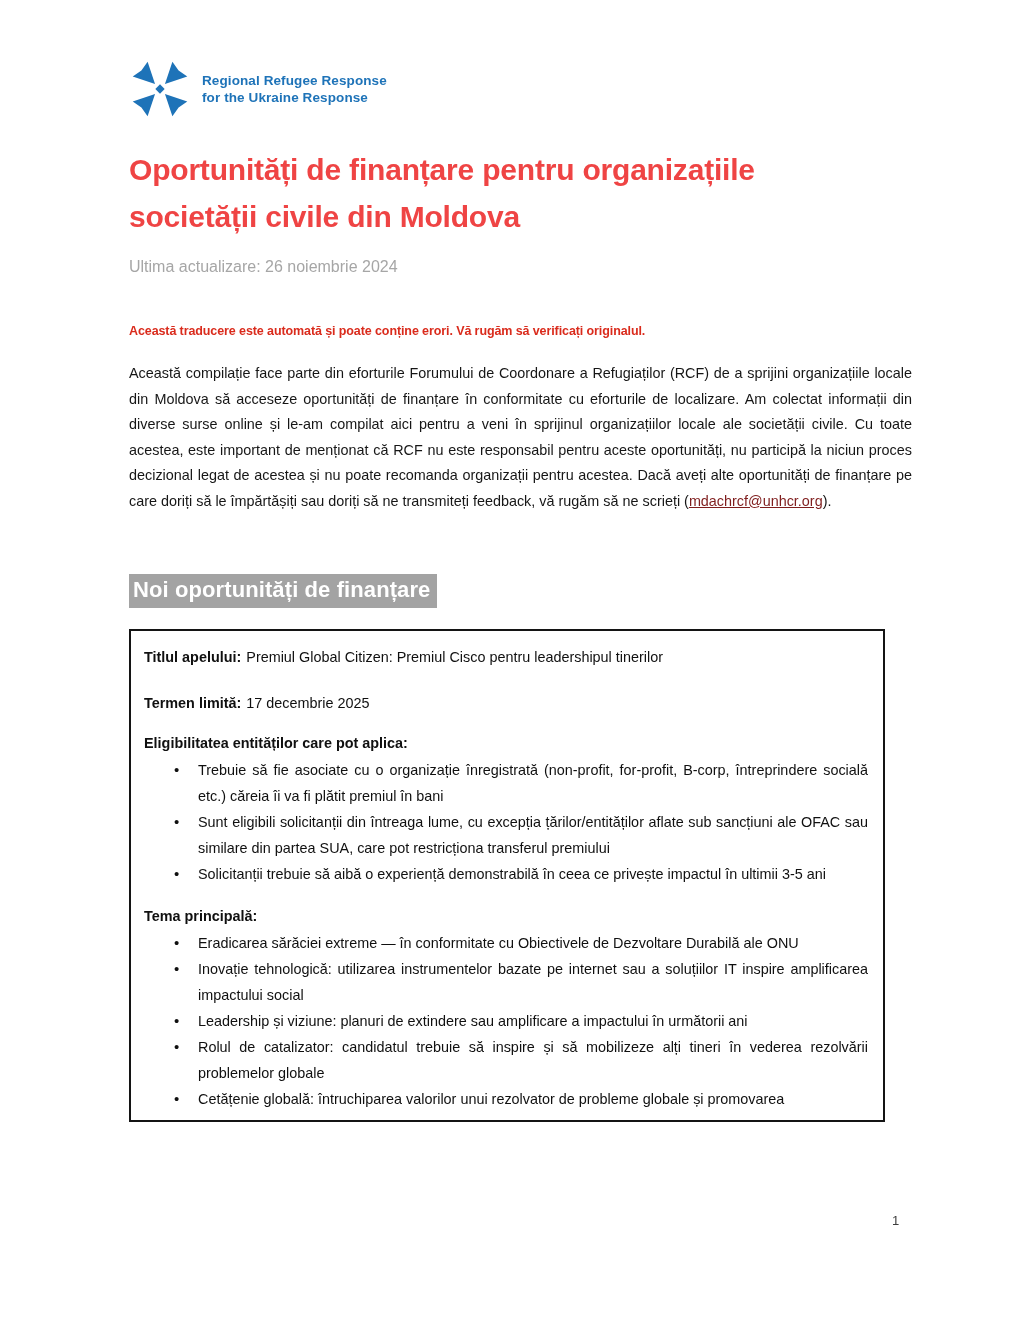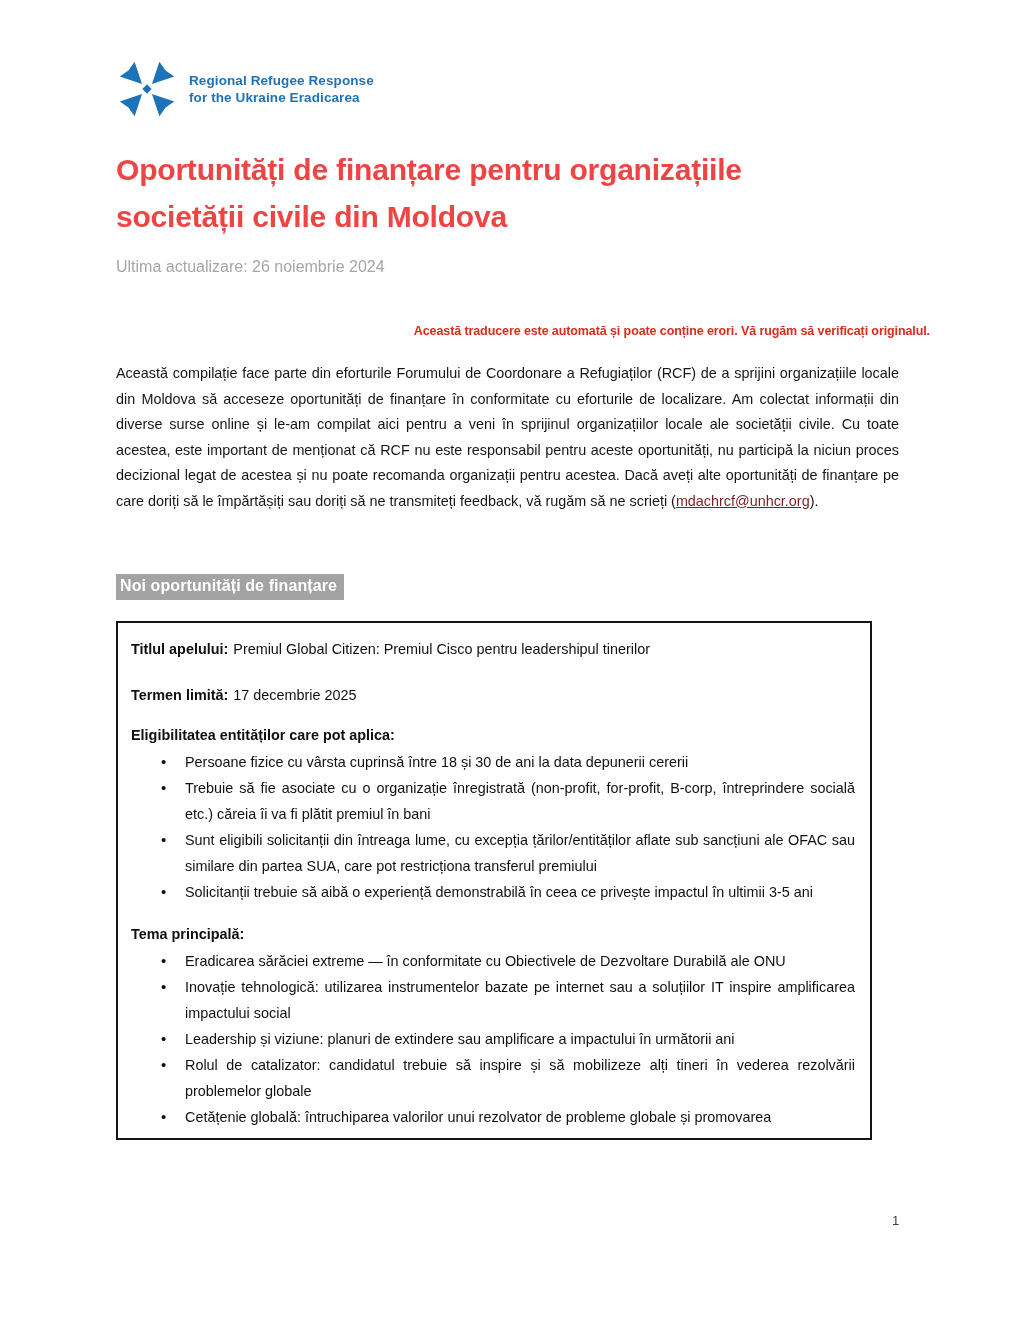--- a/index.html
+++ b/index.html
@@ -7,21 +7,21 @@
   body {
     width: 1024px; height: 1325px;
     background: #ffffff;
     font-family: "Liberation Sans", sans-serif;
     color: #1b1b1b;
     position: relative;
     overflow: hidden;
   }
   .content {
     position: absolute;
-    left: 116px; top: 58px;
+    left: 129px; top: 58px;
     width: 814px;
   }
 
   
   .logo { display: flex; align-items: center; gap: 11px; }
   .logo-icon { width: 62px; height: 62px; flex: 0 0 auto; }
   .logo-text {
     color: #1e73b8;
     font-weight: bold;
     font-size: 13.5px;
@@ -45,21 +45,20 @@
     color: #a6a6a6;
   }
 
   
   .notice {
     margin-top: 48px;
     font-size: 12.5px;
     font-weight: bold;
     color: #da2b1c;
     letter-spacing: -0.1px;
-    text-align: right;
   }
 
   
   .intro {
     margin-top: 23px;
     width: 783px;
     font-size: 14.4px;
     line-height: 25.5px;
     text-align: justify;
     color: #161616;
@@ -69,21 +68,21 @@
     text-decoration: underline;
     cursor: pointer;
   }
 
   
   .section-header {
     display: inline-block;
     margin-top: 46px;
     background: #a3a3a3;
     color: #ffffff;
-    font-size: 16px;
+    font-size: 22px;
     font-weight: bold;
     padding: 3px 7px 5px 4px;
     letter-spacing: 0.1px;
   }
 
   
   .call-box {
     margin-top: 21px;
     width: 756px;
     border: 2px solid #141414;
@@ -135,21 +134,21 @@
       <g fill="#1e73b8">
         <path d="M42,42 L6,30 L20,20 L30,6 Z"></path>
         <path d="M58,42 L70,6 L80,20 L94,30 Z"></path>
         <path d="M58,58 L94,70 L80,80 L70,94 Z"></path>
         <path d="M42,58 L30,94 L20,80 L6,70 Z"></path>
         <path d="M50,42.5 L57.5,50 L50,57.5 L42.5,50 Z"></path>
       </g>
     </svg>
     <div class="logo-text">
       <div>Regional Refugee Response</div>
-      <div>for the Ukraine Eradicarea</div>
+      <div>for the Ukraine Response</div>
     </div>
   </div>
 
   
   <h1 class="doc-title">Oportunități de finanțare pentru organizațiile societății civile din Moldova</h1>
   <div class="doc-subtitle">Ultima actualizare: 26 noiembrie 2024</div>
 
   
   <div class="notice">Această traducere este automată și poate conține erori. Vă rugăm să verificați originalul.</div>
 
@@ -162,21 +161,20 @@
   
   <div class="call-box">
 
     <p class="field gap-lg"><span class="lbl">Titlul apelului:</span><span>Premiul Global Citizen: Premiul Cisco pentru leadershipul tinerilor</span></p>
 
     <p class="field"><span class="lbl">Termen limită:</span><span>17 decembrie 2025</span></p>
 
 
     <p class="group-label">Eligibilitatea entităților care pot aplica:</p>
     <ul>
-      <li>Persoane fizice cu vârsta cuprinsă între 18 și 30 de ani la data depunerii cererii</li>
       <li>Trebuie să fie asociate cu o organizație înregistrată (non-profit, for-profit, B-corp, întreprindere socială etc.) căreia îi va fi plătit premiul în bani</li>
       <li>Sunt eligibili solicitanții din întreaga lume, cu excepția țărilor/entităților aflate sub sancțiuni ale OFAC sau similare din partea SUA, care pot restricționa transferul premiului</li>
       <li>Solicitanții trebuie să aibă o experiență demonstrabilă în ceea ce privește impactul în ultimii 3-5 ani</li>
     </ul>
 
     <p class="group-label">Tema principală:</p>
     <ul class="last">
       <li>Eradicarea sărăciei extreme — în conformitate cu Obiectivele de Dezvoltare Durabilă ale ONU</li>
       <li>Inovație tehnologică: utilizarea instrumentelor bazate pe internet sau a soluțiilor IT inspire amplificarea impactului social</li>
       <li>Leadership și viziune: planuri de extindere sau amplificare a impactului în următorii ani</li>

